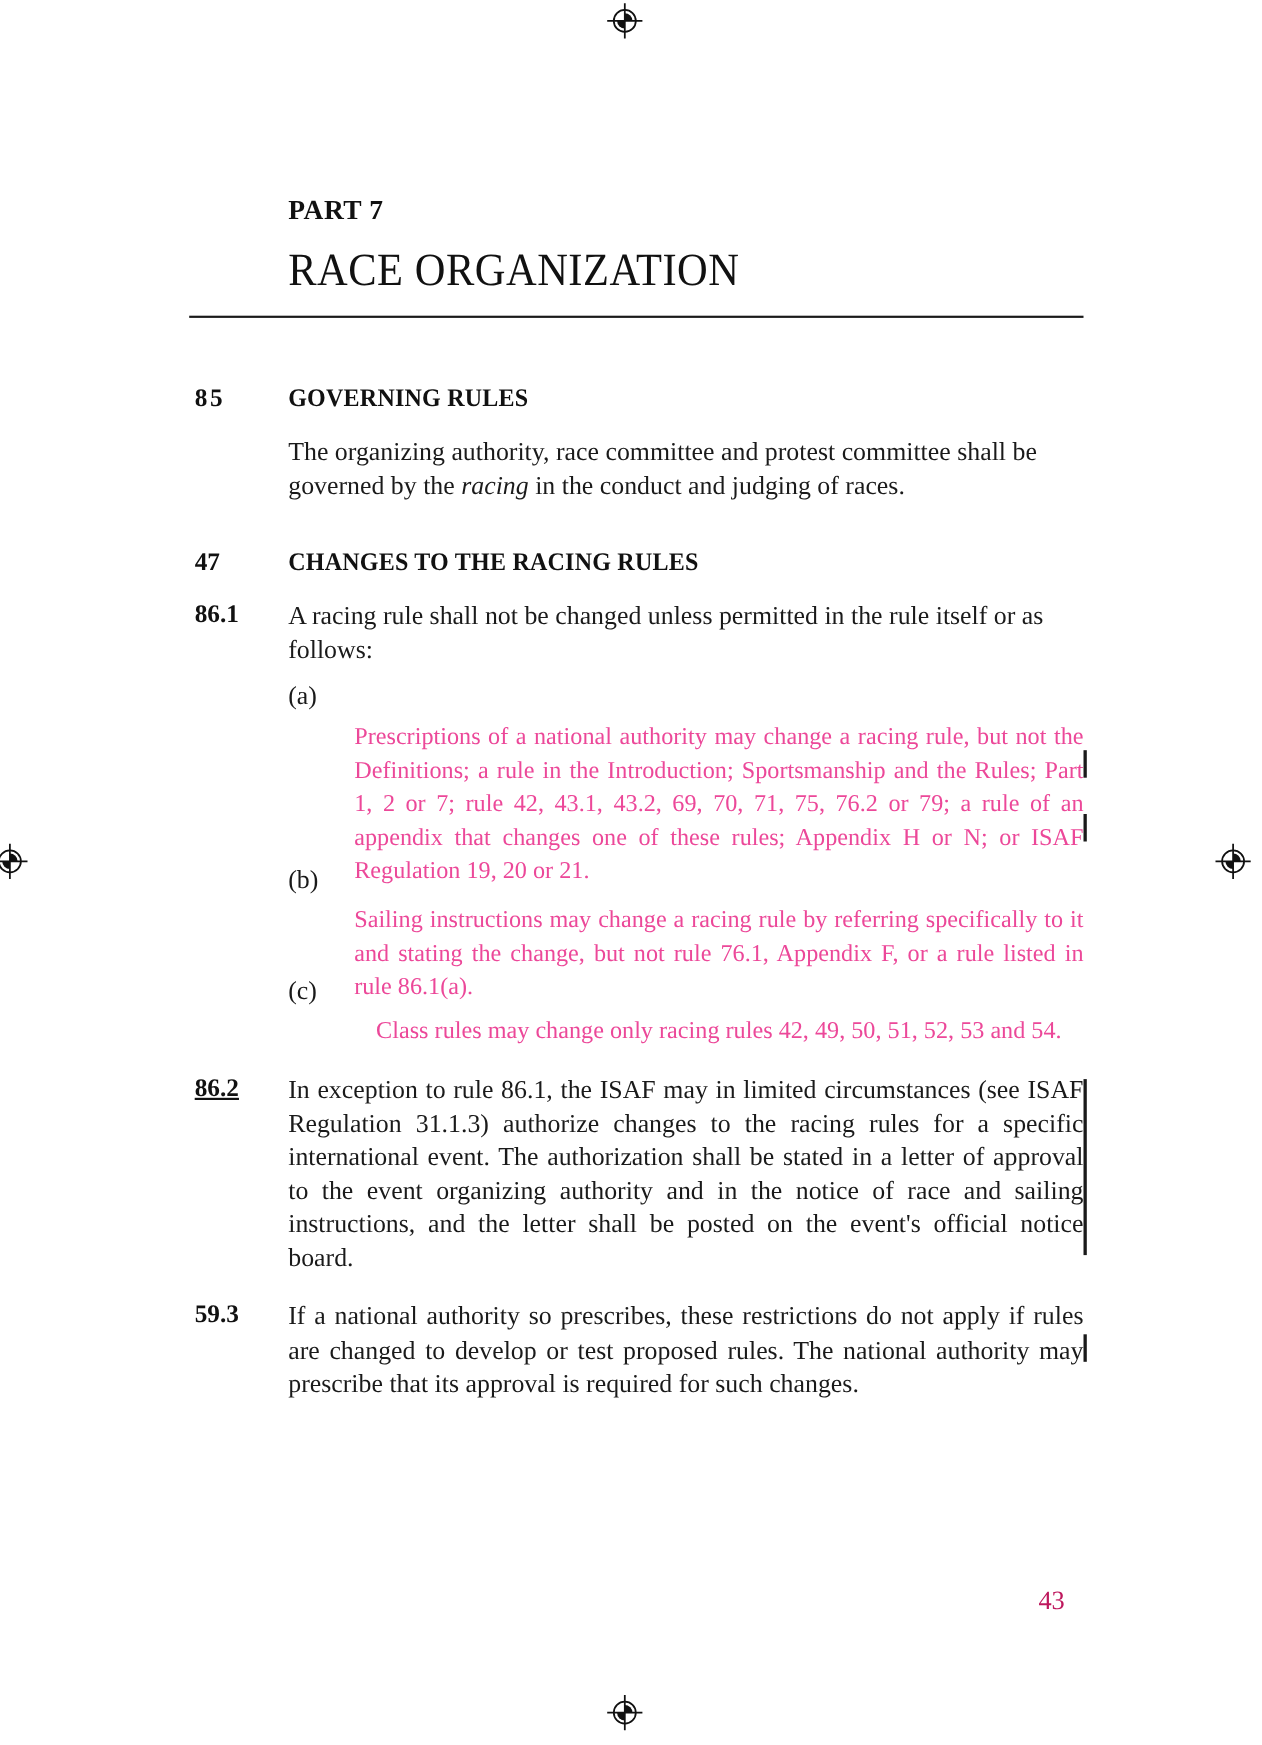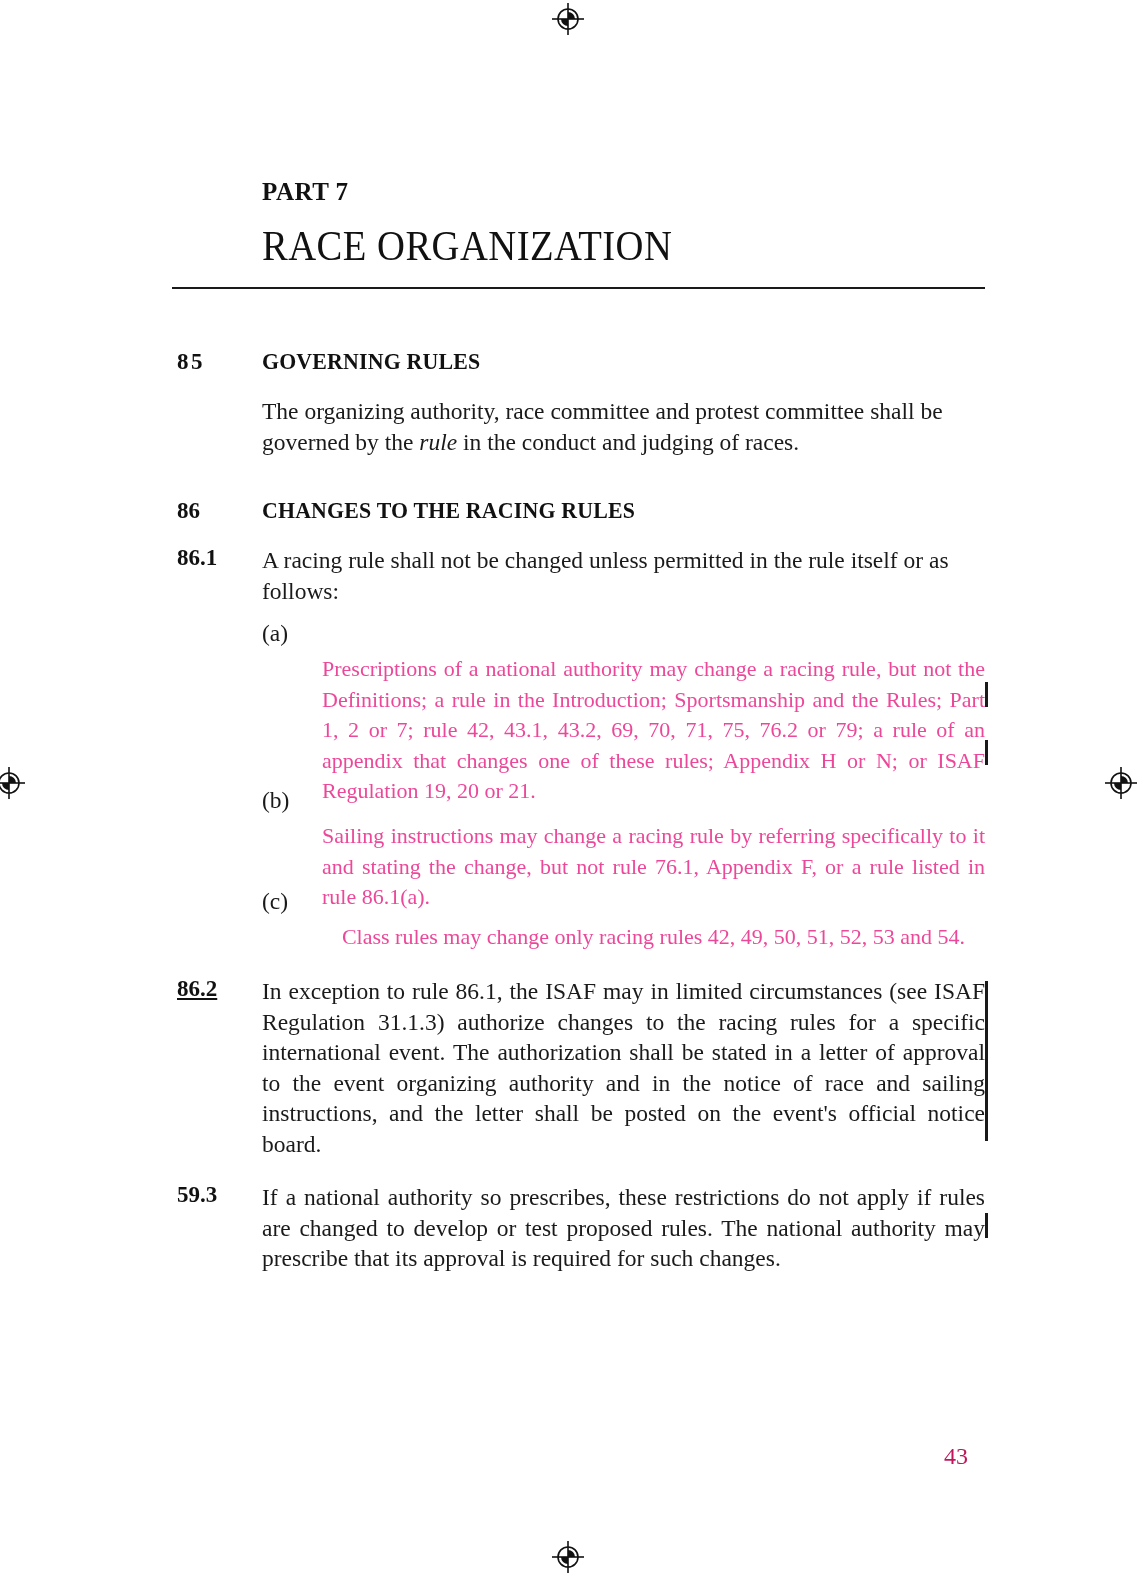--- a/index.html
+++ b/index.html
@@ -185,25 +185,25 @@
   </svg>
 </div>
 
 <div class="part-label">PART 7</div>
 <div class="part-title">RACE ORGANIZATION</div>
 <div class="title-rule"></div>
 
 <div class="rule-block">
   <div class="rule-num wide" style="left:177px; top:349px;">85</div>
   <div class="rule-heading" style="top:349px;">GOVERNING RULES</div>
-  <div class="body-text ragged" style="top:396px;"><span>The organizing authority, race committee and protest committee shall be governed by the </span><em>rule</em><span> in the conduct and judging of races.</span></div>
-</div>
-
-<div class="rule-block">
-  <div class="rule-num" style="left:177px; top:498px;">86</div>
+  <div class="body-text ragged" style="top:396px;"><span>The organizing authority, race committee and protest committee shall be governed by the </span><em>racing</em><span> in the conduct and judging of races.</span></div>
+</div>
+
+<div class="rule-block">
+  <div class="rule-num" style="left:177px; top:498px;">47</div>
   <div class="rule-heading" style="top:498px;">CHANGES TO THE RACING RULES</div>
 </div>
 
 <div class="rule-block">
   <div class="rule-num" style="left:177px; top:545px;">86.1</div>
   <div class="body-text ragged" style="top:545px;">A racing rule shall not be changed unless permitted in the rule itself or as follows:</div>
 
   <div class="sub-item" style="top:618px;">
     <span class="sub-label">(a)</span>
     <div class="sub-text">Prescriptions of a national authority may change a racing rule, but not the Definitions; a rule in the Introduction; Sportsmanship and the Rules; Part 1, 2 or 7; rule 42, 43.1, 43.2, 69, 70, 71, 75, 76.2 or 79; a rule of an appendix that changes one of these rules; Appendix H or N; or ISAF Regulation 19, 20 or 21.</div>

